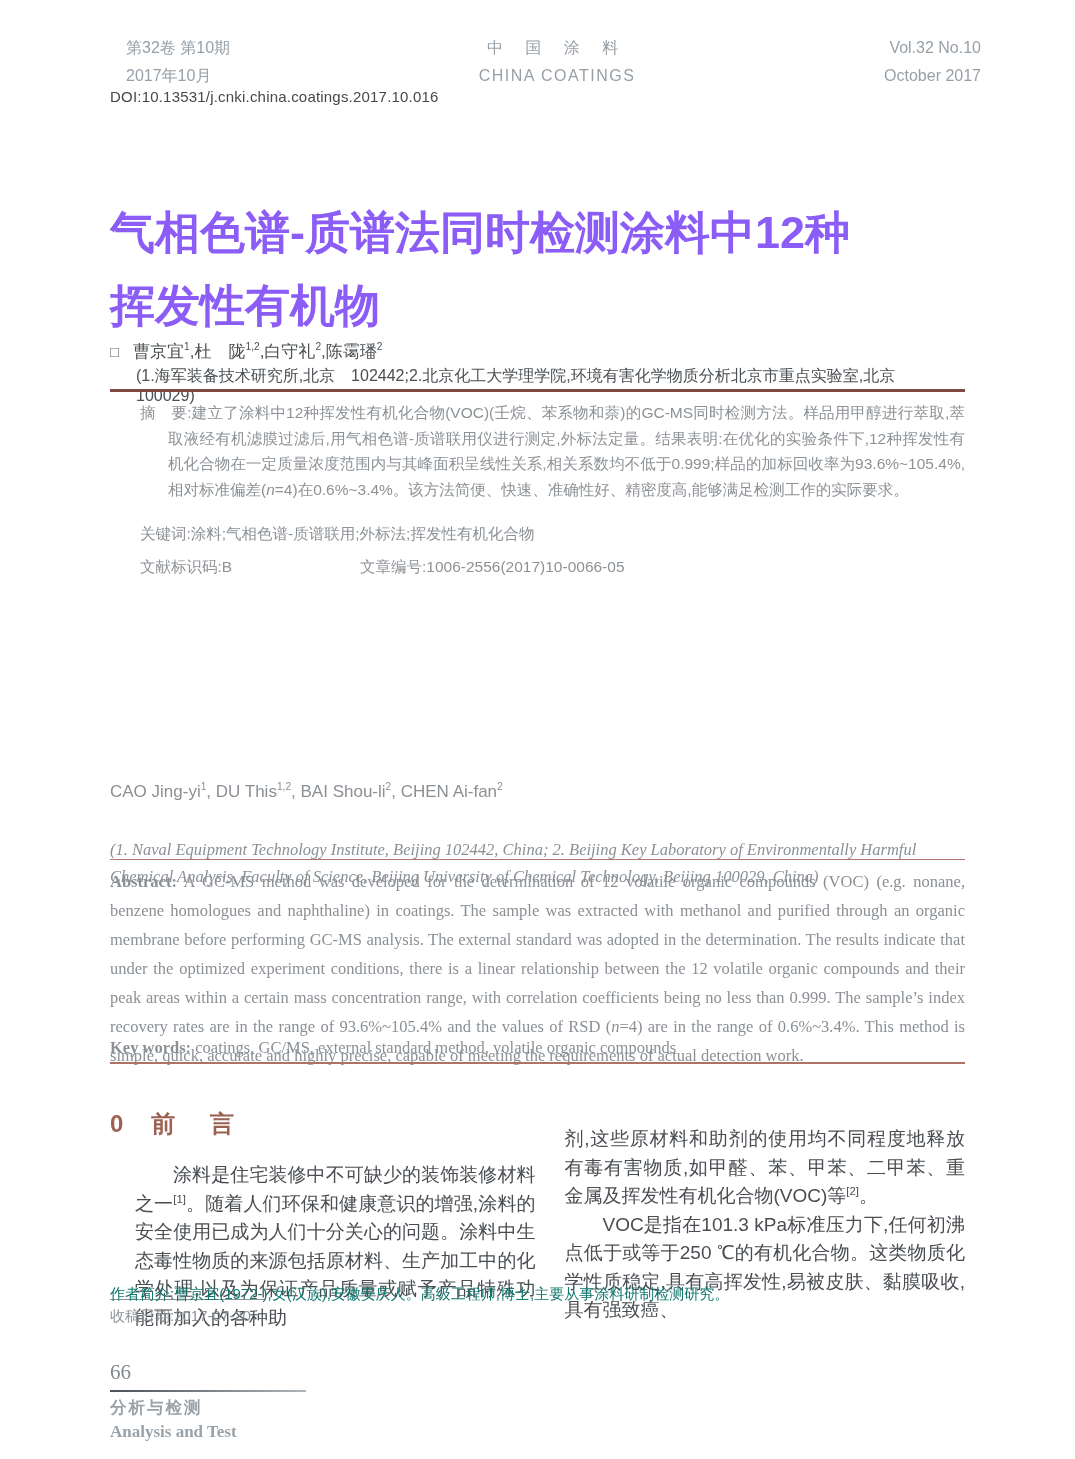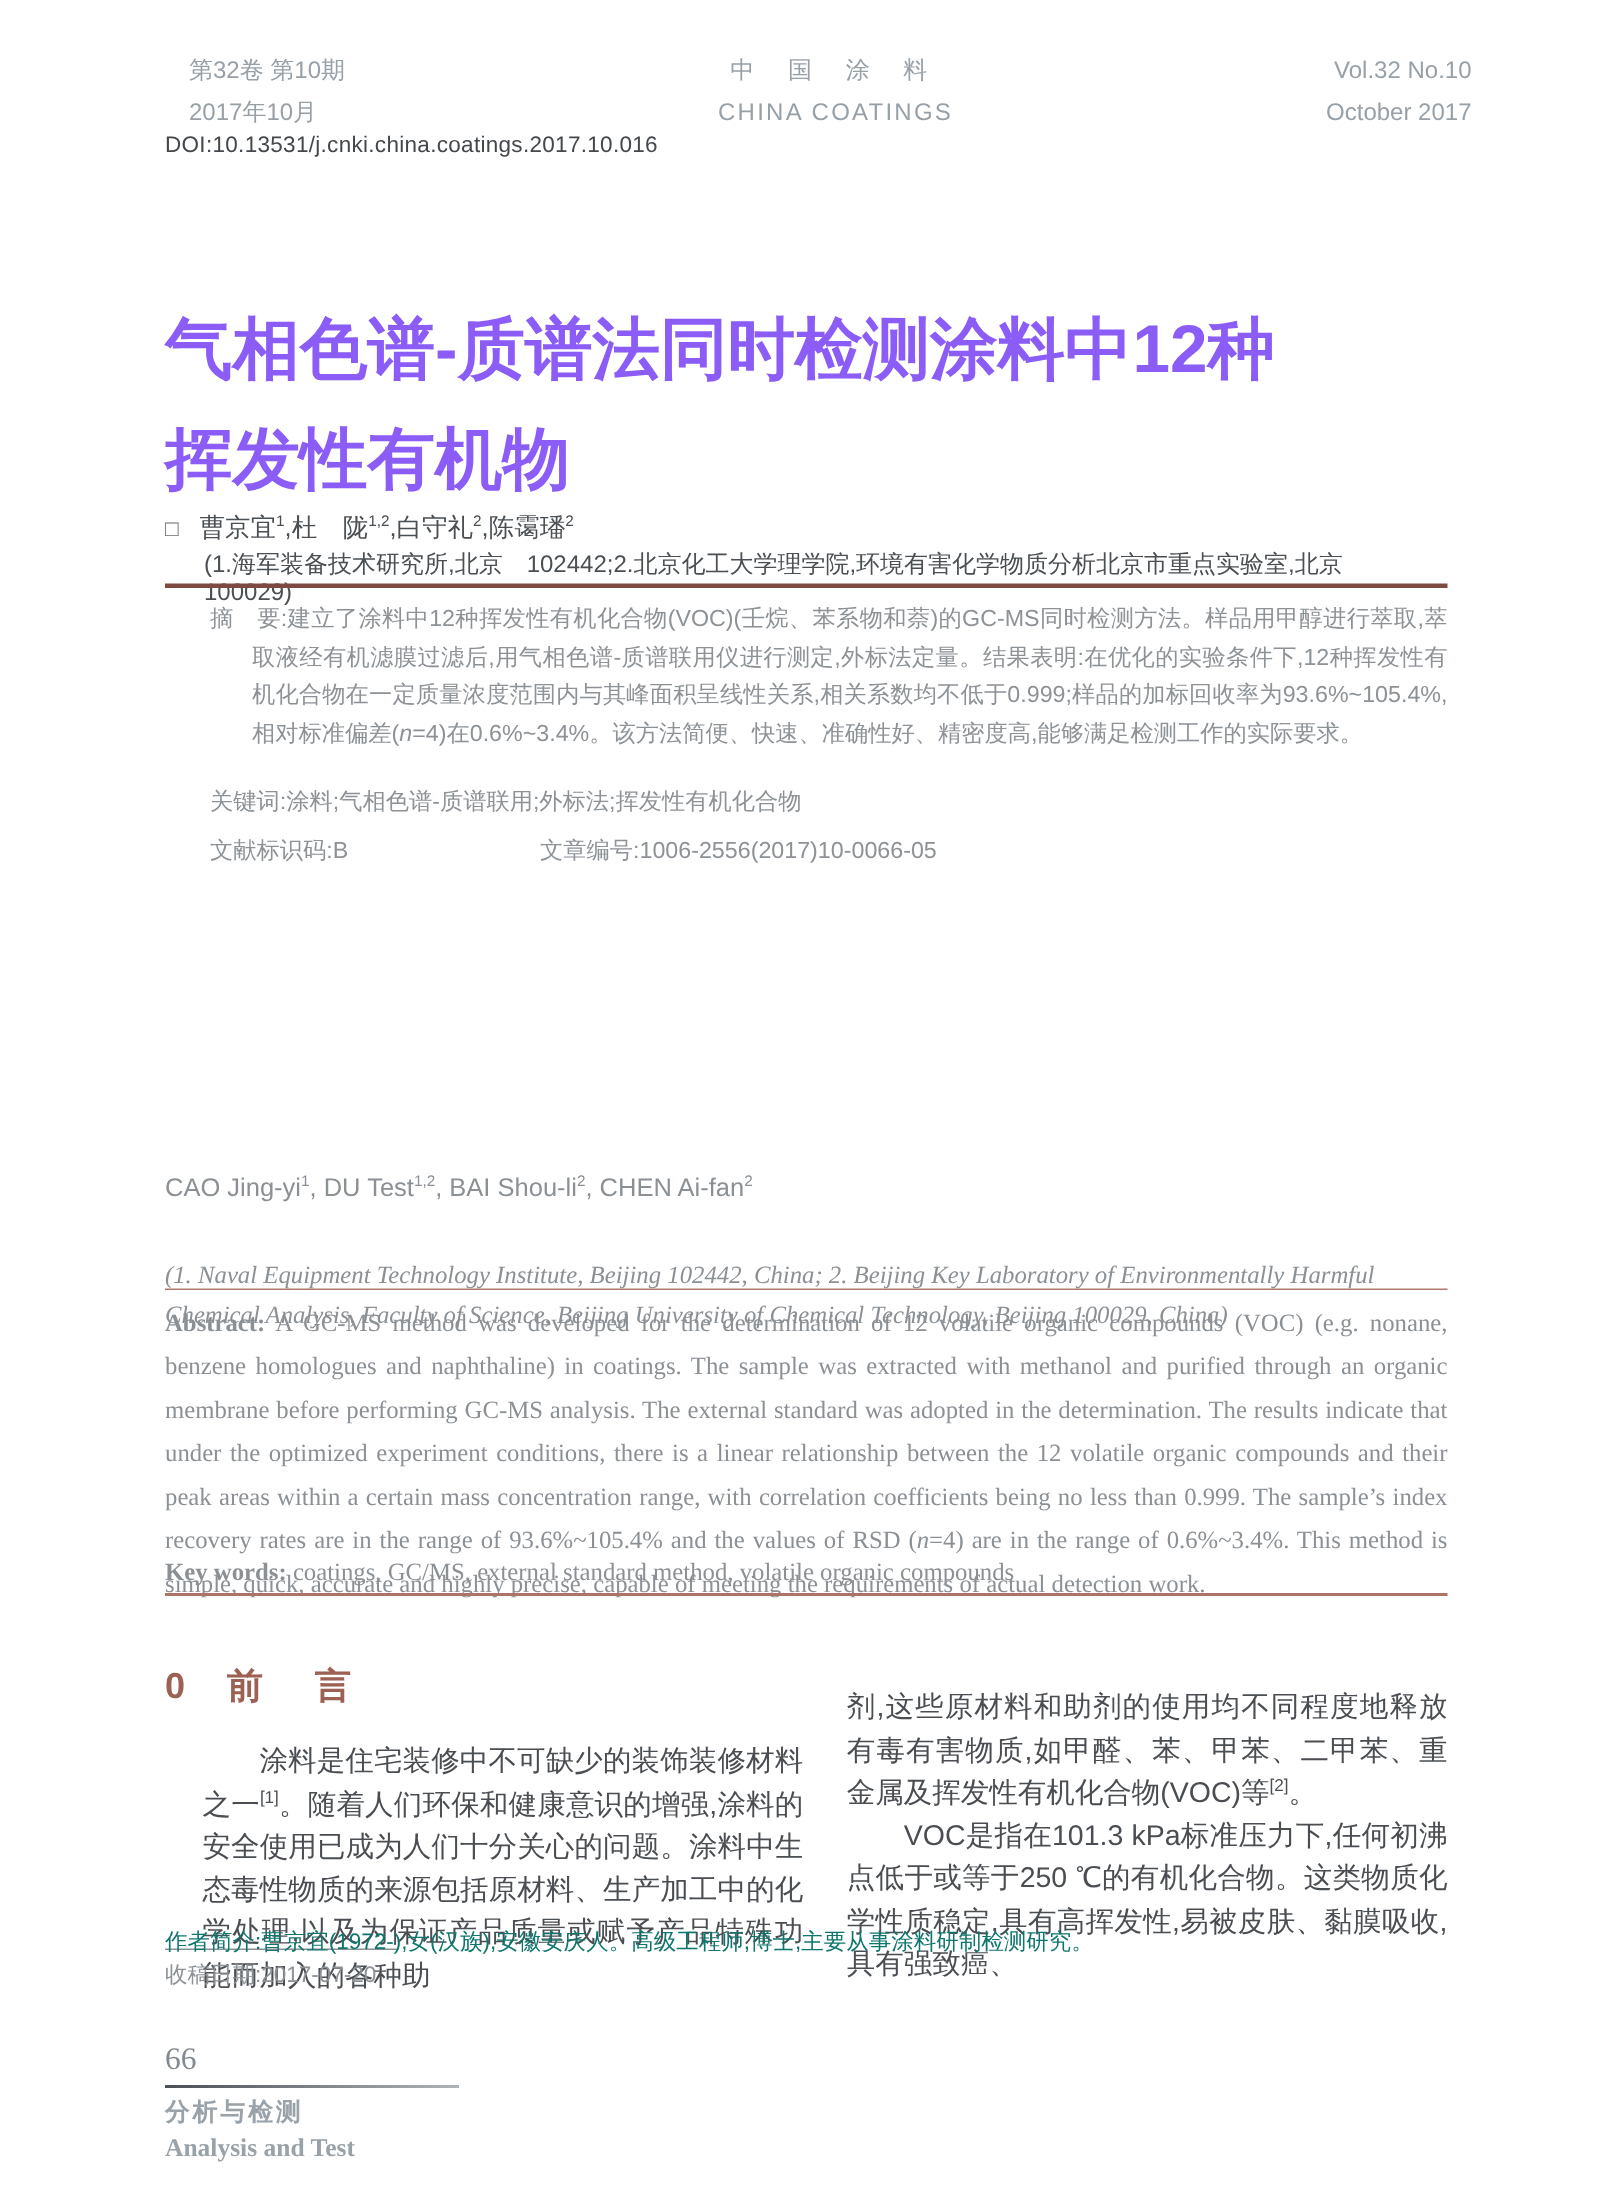--- a/index.html
+++ b/index.html
@@ -100,21 +100,21 @@
   <div class="abs affiliation-cn">(1.海军装备技术研究所,北京　102442;2.北京化工大学理学院,环境有害化学物质分析北京市重点实验室,北京　100029)</div>
   <div class="abs rule-authors"></div>
 
   <div class="abs abstract-cn"><span>摘　要:</span><span>建立了涂料中12种挥发性有机化合物(VOC)(壬烷、苯系物和萘)的GC-MS同时检测方法。样品用甲醇进行萃取,萃取液经有机滤膜过滤后,用气相色谱-质谱联用仪进行测定,外标法定量。结果表明:在优化的实验条件下,12种挥发性有机化合物在一定质量浓度范围内与其峰面积呈线性关系,相关系数均不低于0.999;样品的加标回收率为93.6%~105.4%,相对标准偏差(</span><span class="it">n</span><span>=4)在0.6%~3.4%。该方法简便、快速、准确性好、精密度高,能够满足检测工作的实际要求。</span></div>
   <div class="abs keywords-cn">关键词:涂料;气相色谱-质谱联用;外标法;挥发性有机化合物</div>
   <div class="abs class-row">
     <span class="doc">文献标识码:B</span>
     <span class="aid">文章编号:1006-2556(2017)10-0066-05</span>
   </div>
 
-  <div class="abs authors-en"><span>CAO Jing-yi</span><sup>1</sup><span>, DU Test</span><sup>1,2</sup><span>, BAI Shou-li</span><sup>2</sup><span>, CHEN Ai-fan</span><sup>2</sup></div>
+  <div class="abs authors-en"><span>CAO Jing-yi</span><sup>1</sup><span>, DU This</span><sup>1,2</sup><span>, BAI Shou-li</span><sup>2</sup><span>, CHEN Ai-fan</span><sup>2</sup></div>
   <div class="abs affiliation-en">(1. Naval Equipment Technology Institute, Beijing 102442, China; 2. Beijing Key Laboratory of Environmentally Harmful Chemical Analysis, Faculty of Science, Beijing University of Chemical Technology, Beijing 100029, China)</div>
   <div class="abs rule-affil"></div>
   <div class="abs abstract-en"><span class="bd">Abstract:</span><span> A GC-MS method was developed for the determination of 12 volatile organic compounds (VOC) (e.g. nonane, benzene homologues and naphthaline) in coatings. The sample was extracted with methanol and purified through an organic membrane before performing GC-MS analysis. The external standard was adopted in the determination. The results indicate that under the optimized experiment conditions, there is a linear relationship between the 12 volatile organic compounds and their peak areas within a certain mass concentration range, with correlation coefficients being no less than 0.999. The sample’s index recovery rates are in the range of 93.6%~105.4% and the values of RSD (</span><span class="it">n</span><span>=4) are in the range of 0.6%~3.4%. This method is simple, quick, accurate and highly precise, capable of meeting the requirements of actual detection work.</span></div>
   <div class="abs keywords-en"><span class="bd">Key words:</span><span> coatings, GC/MS, external standard method, volatile organic compounds</span></div>
   <div class="abs rule-keywords"></div>
 
   <div class="abs section-heading">
     <span class="num">0</span><span class="ttl">前 言</span>
   </div>
 

